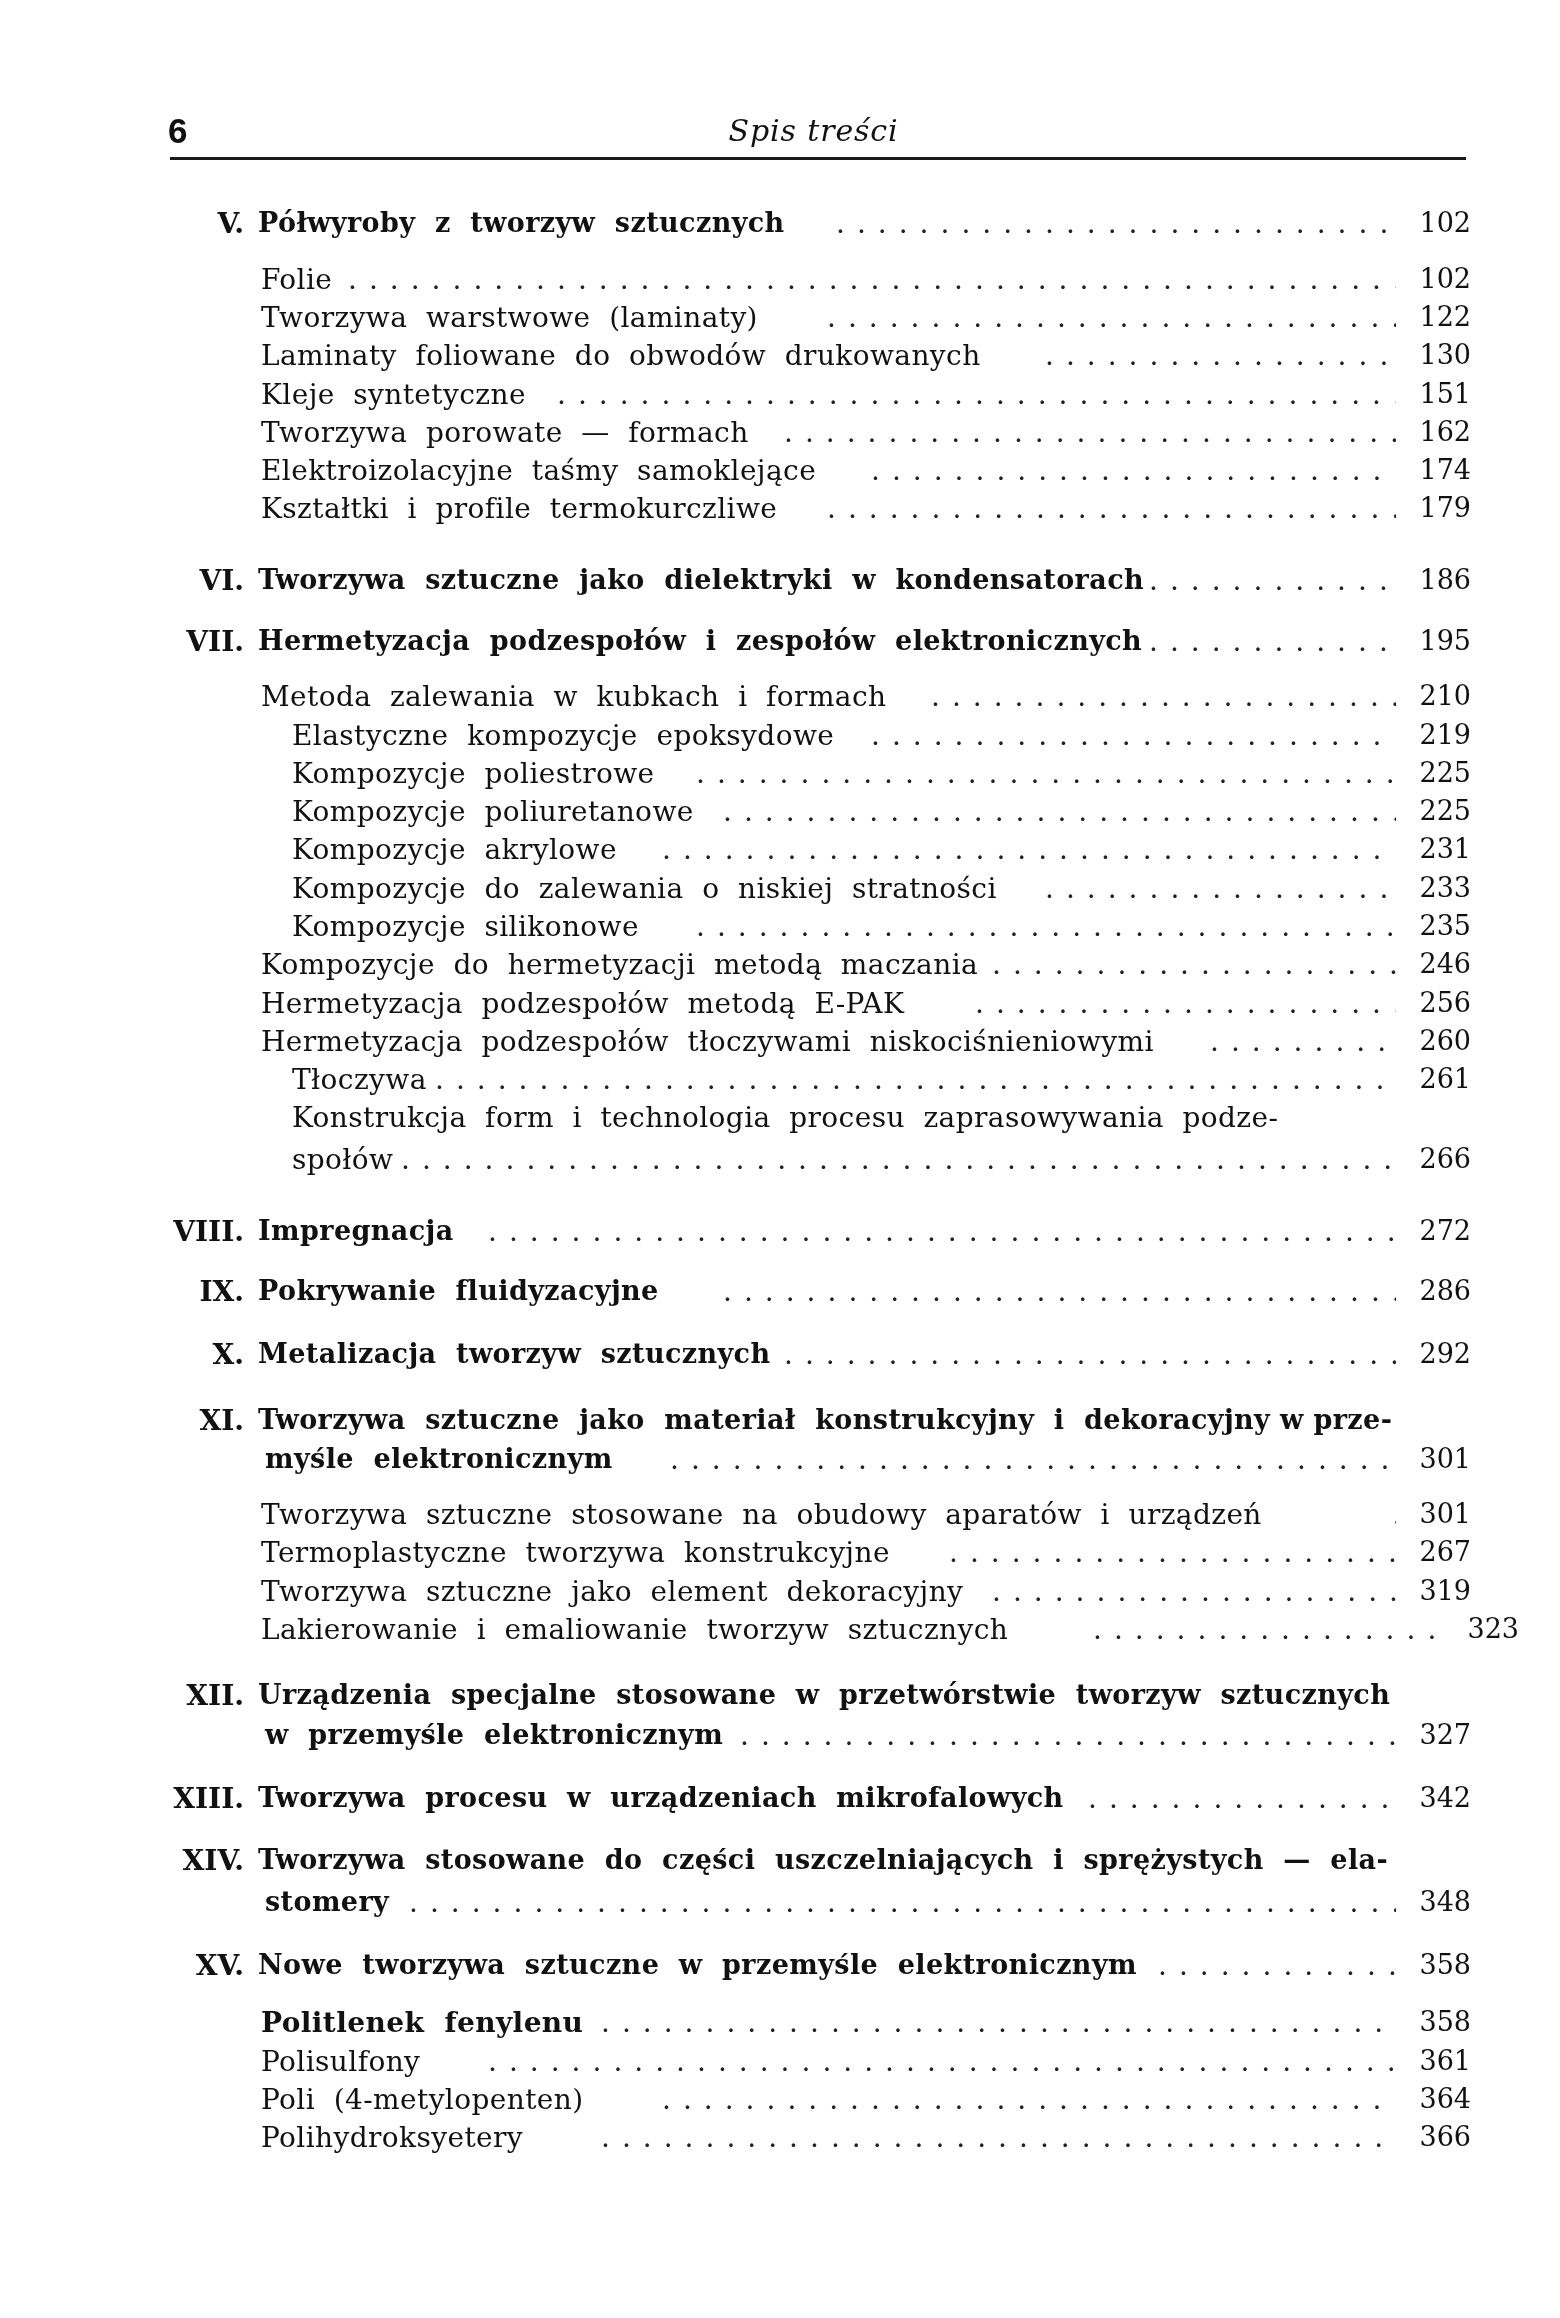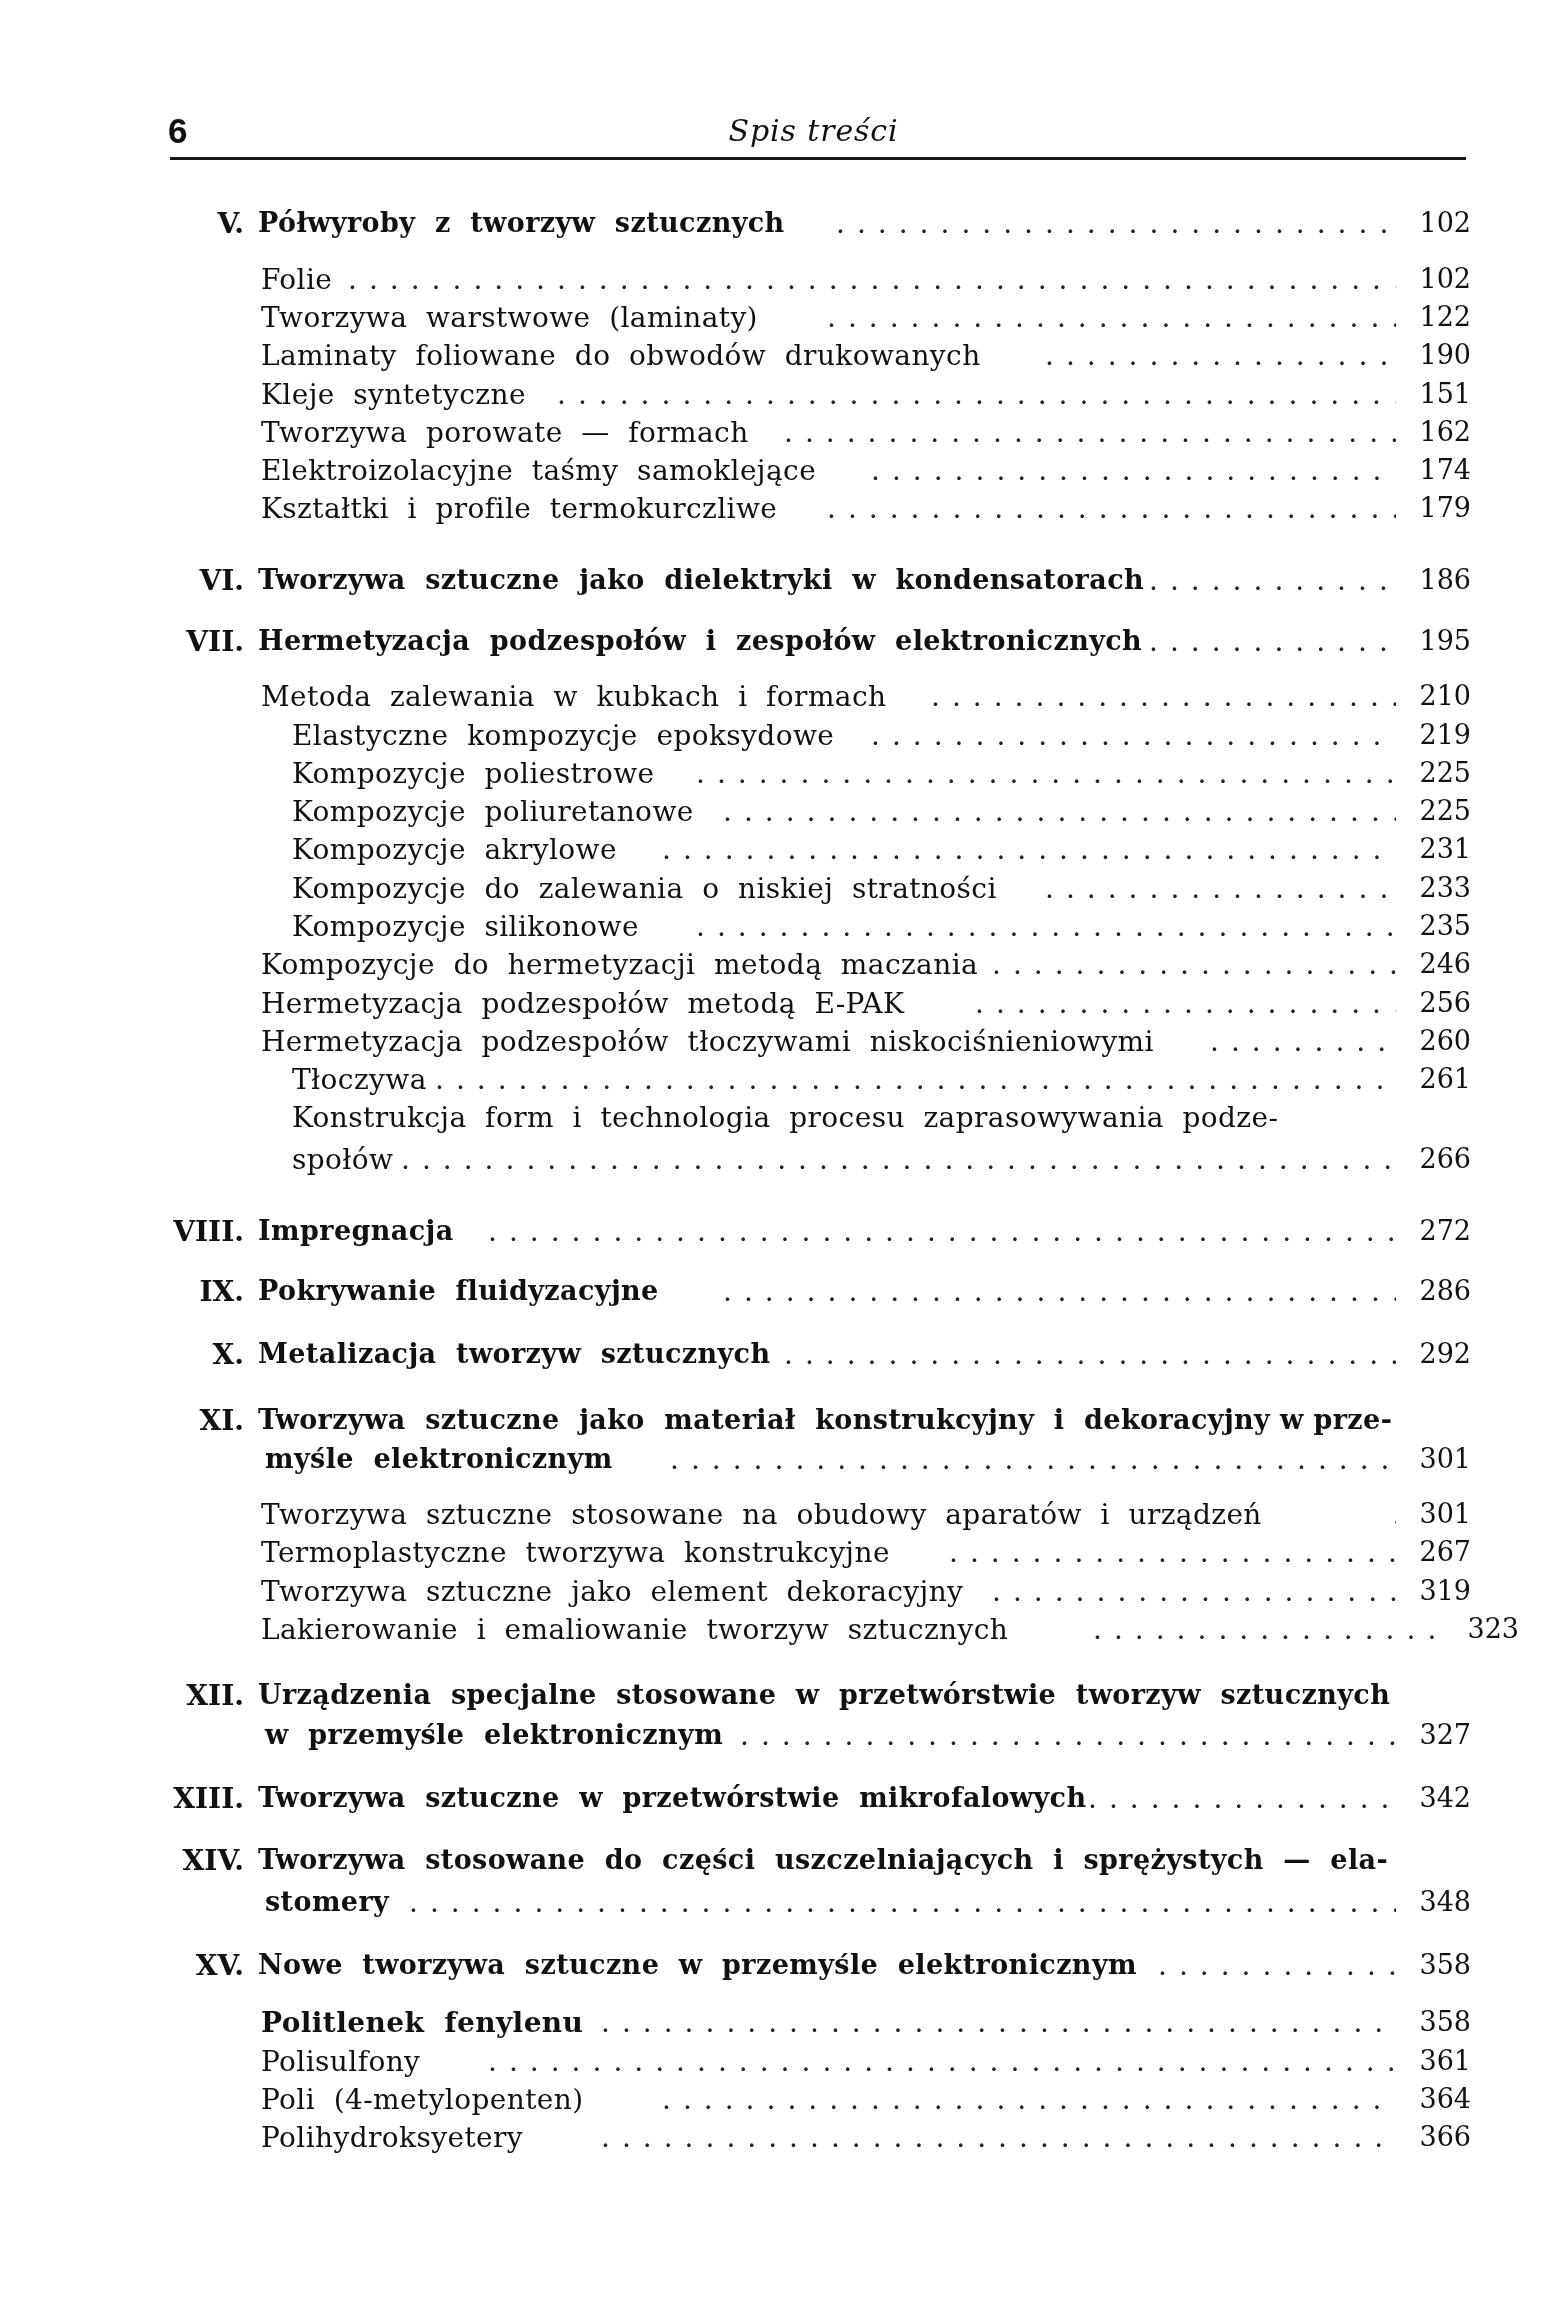--- a/index.html
+++ b/index.html
@@ -44,21 +44,21 @@
       <span class="pg">102</span>
     </div>
     <div class="row" style="top: 301px;">
       <span class="title l1" style="white-space: pre;">Tworzywa  warstwowe  (laminaty)</span>
       <span class="leader" style="width: 569px;">............................................................</span>
       <span class="pg">122</span>
     </div>
     <div class="row" style="top: 339px;">
       <span class="title l1" style="white-space: pre;">Laminaty  foliowane  do  obwodów  drukowanych</span>
       <span class="leader" style="width: 351px;">............................................................</span>
-      <span class="pg">190</span>
+      <span class="pg">130</span>
     </div>
     <div class="row" style="top: 378px;">
       <span class="title l1" style="white-space: pre;">Kleje  syntetyczne</span>
       <span class="leader" style="width: 839px;">............................................................</span>
       <span class="pg">151</span>
     </div>
     <div class="row" style="top: 416px;">
       <span class="title l1" style="white-space: pre;">Tworzywa  porowate  —  formach</span>
       <span class="leader" style="width: 612px;">............................................................</span>
       <span class="pg">162</span>
@@ -199,21 +199,21 @@
       <span class="num">XII.</span>
       <span class="title bold l0" style="white-space: pre;">Urządzenia  specjalne  stosowane  w  przetwórstwie  tworzyw  sztucznych</span>
     </div>
     <div class="row" style="top: 1719px;">
       <span class="title bold cont" style="white-space: pre;">w  przemyśle  elektronicznym</span>
       <span class="leader" style="width: 656px;">............................................................</span>
       <span class="pg">327</span>
     </div>
     <div class="row" style="top: 1782px;">
       <span class="num">XIII.</span>
-      <span class="title bold l0" style="white-space: pre;">Tworzywa  sztuczne  w  przetwórstwie  mikrofalowych</span>
+      <span class="title bold l0" style="white-space: pre;">Tworzywa  procesu  w  urządzeniach  mikrofalowych</span>
       <span class="leader" style="width: 308px;">............................................................</span>
       <span class="pg">342</span>
     </div>
     <div class="row" style="top: 1844px;">
       <span class="num">XIV.</span>
       <span class="title bold l0" style="white-space: pre;">Tworzywa  stosowane  do  części  uszczelniających  i  sprężystych  —  ela-</span>
     </div>
     <div class="row" style="top: 1886px;">
       <span class="title bold cont" style="white-space: pre;">stomery</span>
       <span class="leader" style="width: 987px;">............................................................</span>

